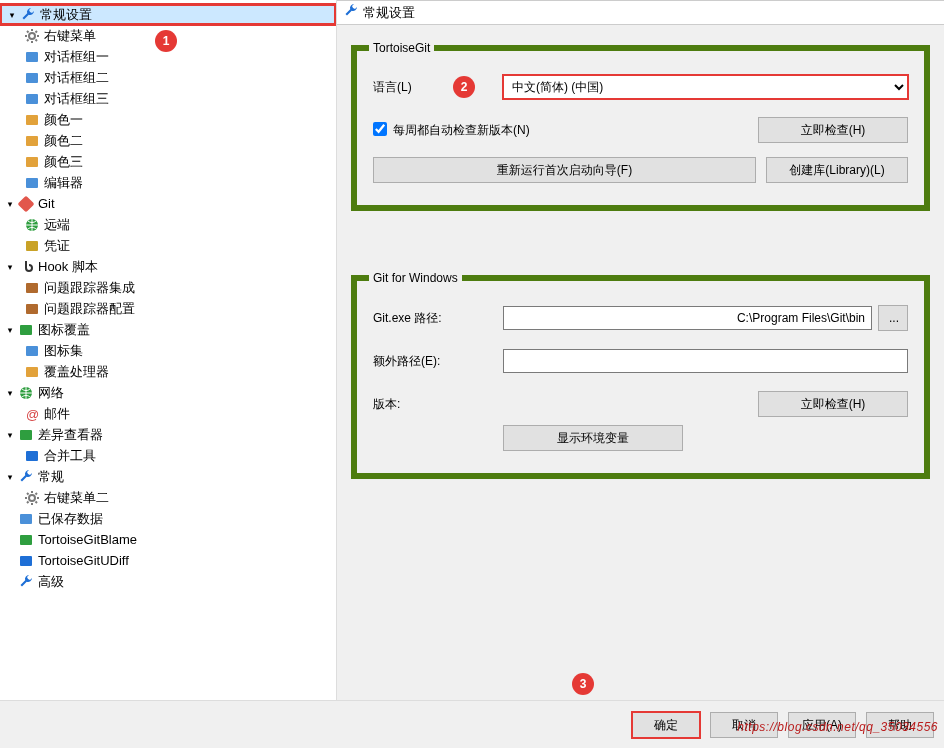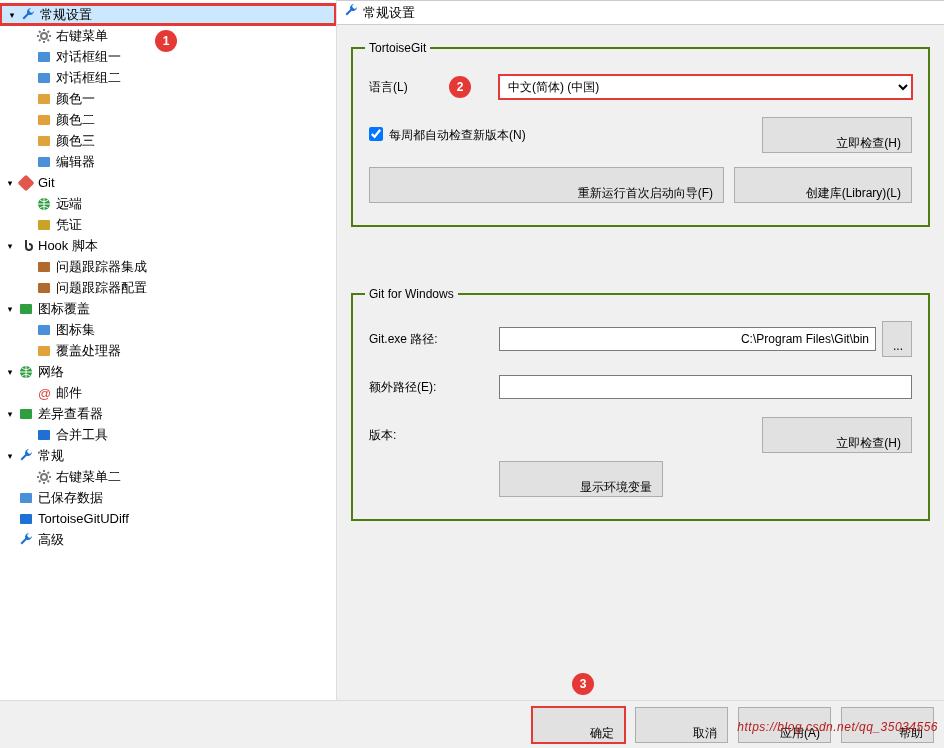--- a/index.html
+++ b/index.html
@@ -23,21 +23,21 @@
 }
 .tree-item {
   display: flex;
   align-items: center;
   height: 21px;
   padding-left: 4px;
   cursor: default;
   white-space: nowrap;
 }
 .tree-item.level-0 { padding-left: 4px; }
-.tree-item.level-1 { padding-left: 36px; }
+.tree-item.level-1 { padding-left: 24px; }
 .tree-item.selected {
   background: #cce8ff;
   border: 1px solid #99d1ff;
 }
 .tree-expander {
   width: 12px;
   height: 12px;
   margin-right: 2px;
   display: inline-flex;
   align-items: center;
@@ -72,21 +72,21 @@
   font-size: 13px;
 }
 .right-header .hdr-icon { margin-right: 4px; }
 .right-body {
   flex: 1;
   background: #f0f0f0;
   padding: 16px 14px;
   overflow: auto;
 }
 fieldset {
-  border: 2px solid #4d7c0f;
+  border: 6px solid #4d7c0f;
   padding: 12px 12px 14px 12px;
   margin-bottom: 22px;
 }
 legend {
   font-size: 12px;
   padding: 0 4px;
 }
 .row {
   display: flex;
   align-items: center;
@@ -108,39 +108,38 @@
   height: 24px;
   background: #fff;
   border: 1px solid #7a7a7a;
   padding: 2px 6px;
   text-align: right;
 }
 button.win {
   height: 26px;
   background: #e1e1e1;
   border: 1px solid #adadad;
-  padding: 17px 10px;
+  padding: 4px 10px;
   cursor: pointer;
-  text-align: right;
 }
 .checkbox-row { display: flex; align-items: flex-start; gap: 6px; }
 .checkbox-row input[type=checkbox] { width: 14px; height: 14px; }
 
 .bottom-bar {
   height: 48px;
   background: #f0f0f0;
   border-top: 1px solid #ddd;
   display: flex;
   align-items: center;
   justify-content: flex-end;
   padding-right: 10px;
   gap: 10px;
   position: relative;
 }
-.bottom-bar button.win { width: 93px; }
+.bottom-bar button.win { width: 68px; }
 .bottom-bar button.primary { border: 1px solid #0078d7; }
 button.disabled { color: #000000; }
 
 
 .anno-box-red { outline: 2px solid #e53935; outline-offset: -1px; }
 .anno-badge {
   position: absolute;
   width: 22px; height: 22px;
   background: #e53935;
   color: #fff;
@@ -202,20 +201,28 @@
         <span class="tree-icon">
           <svg class="ico" viewBox="0 0 16 16">
             <rect x="2" y="3" width="12" height="10" rx="1" fill="#4a90d9"></rect>
           </svg>
         </span>
         <span class="tree-label">对话框组二</span>
       </div>
       <div class="tree-item level-1">
         <span class="tree-icon">
           <svg class="ico" viewBox="0 0 16 16">
+            <rect x="2" y="3" width="12" height="10" rx="1" fill="#4a90d9"></rect>
+          </svg>
+        </span>
+        <span class="tree-label">对话框组三</span>
+      </div>
+      <div class="tree-item level-1">
+        <span class="tree-icon">
+          <svg class="ico" viewBox="0 0 16 16">
             <rect x="2" y="3" width="12" height="10" rx="1" fill="#e2a23b"></rect>
           </svg>
         </span>
         <span class="tree-label">颜色一</span>
       </div>
       <div class="tree-item level-1">
         <span class="tree-icon">
           <svg class="ico" viewBox="0 0 16 16">
             <rect x="2" y="3" width="12" height="10" rx="1" fill="#e2a23b"></rect>
           </svg>
@@ -368,20 +375,29 @@
         <span class="tree-label">右键菜单二</span>
       </div>
       <div class="tree-item level-0">
         <span class="tree-expander">&nbsp;</span>
         <span class="tree-icon">
           <svg class="ico" viewBox="0 0 16 16">
             <rect x="2" y="3" width="12" height="10" rx="1" fill="#4a90d9"></rect>
           </svg>
         </span>
         <span class="tree-label">已保存数据</span>
+      </div>
+      <div class="tree-item level-0">
+        <span class="tree-expander">&nbsp;</span>
+        <span class="tree-icon">
+          <svg class="ico" viewBox="0 0 16 16">
+            <rect x="2" y="3" width="12" height="10" rx="1" fill="#2e9e3f"></rect>
+          </svg>
+        </span>
+        <span class="tree-label">TortoiseGitBlame</span>
       </div>
       <div class="tree-item level-0">
         <span class="tree-expander">&nbsp;</span>
         <span class="tree-icon">
           <svg class="ico" viewBox="0 0 16 16">
             <rect x="2" y="3" width="12" height="10" rx="1" fill="#1e6fd6"></rect>
           </svg>
         </span>
         <span class="tree-label">TortoiseGitUDiff</span>
       </div>
@@ -424,21 +440,21 @@
         <div class="row" style="justify-content:space-between; margin-top:18px">
           <label class="checkbox-row">
             <input type="checkbox" checked="" style="">
             <span>每周都自动检查新版本(N)</span>
           </label>
           <button class="win" style="width:150px">立即检查(H)</button>
         </div>
 
         <div class="row" style="justify-content:space-between; margin-top:14px; gap:10px">
           <button class="win" style="flex:1">重新运行首次启动向导(F)</button>
-          <button class="win" style="width:178px">创建库(Library)(L)</button>
+          <button class="win" style="width:142px">创建库(Library)(L)</button>
         </div>
       </fieldset>
 
       <fieldset style="margin-top:60px">
         <legend>Git for Windows</legend>
 
         <div class="row">
           <span class="lbl">Git.exe 路径:</span>
           <input class="win" style="flex: 1 1 0%;" value="C:\Program Files\Git\bin">
           <button class="win" style="width:30px; margin-left:6px">...</button>
@@ -450,21 +466,21 @@
         </div>
 
         <div class="row" style="margin-top:18px; justify-content:space-between">
           <span class="lbl">版本:</span>
           <span style="flex:1"></span>
           <button class="win" style="width:150px">立即检查(H)</button>
         </div>
 
         <div class="row" style="margin-top:6px">
           <span class="lbl"></span>
-          <button class="win" style="width:164px">显示环境变量</button>
+          <button class="win" style="width:180px">显示环境变量</button>
         </div>
       </fieldset>
     </div>
   </div>
 </div>
 
 <div class="bottom-bar">
   <div class="anno-badge" style="right:350px; top:-28px">3</div>
   <button class="win primary anno-box-red">确定</button>
   <button class="win">取消</button>

